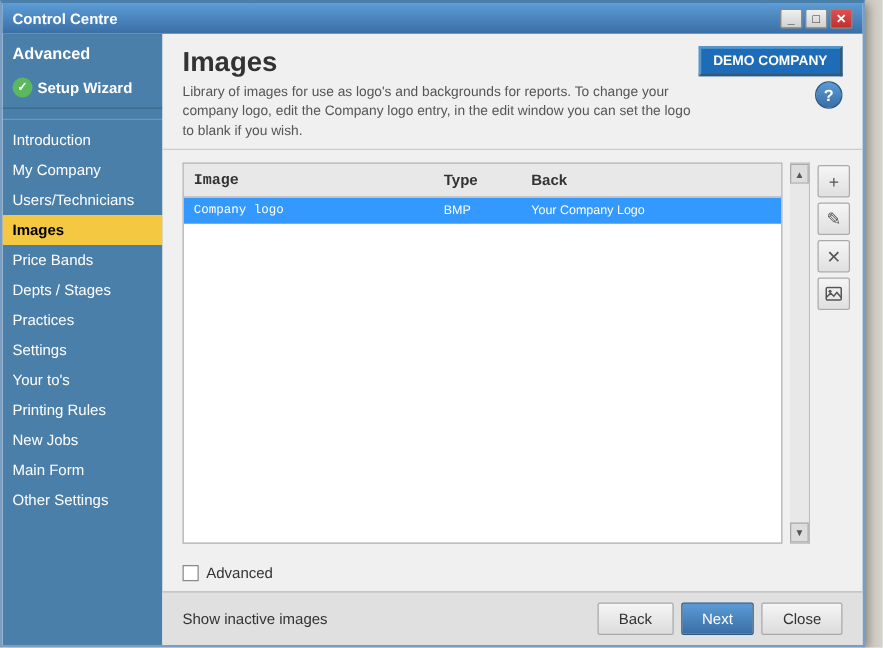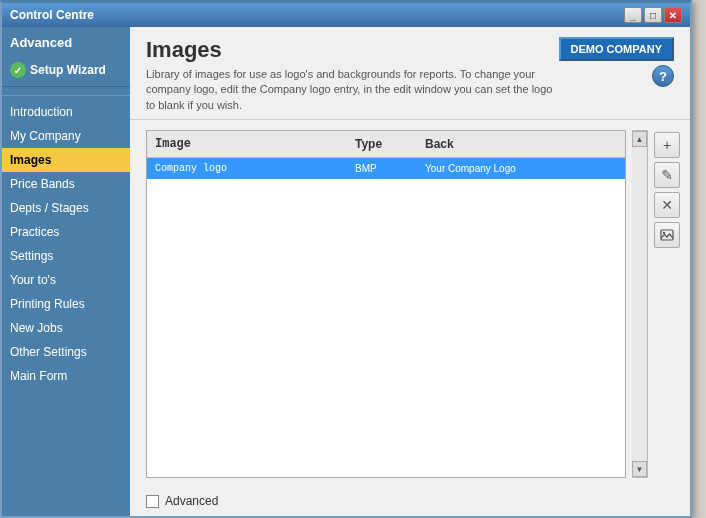--- a/index.html
+++ b/index.html
@@ -377,30 +377,31 @@
       <div class="sidebar-advanced">Advanced</div>
       <div class="setup-wizard">
         <div class="wizard-check">✓</div>
         <span>Setup Wizard</span>
       </div>
       <div class="sidebar-divider"></div>
 
       <div id="sidebar-nav">
           <div class="sidebar-item">Introduction</div>
           <div class="sidebar-item">My Company</div>
+          <div class="sidebar-item">Users/Technicians</div>
           <div class="sidebar-item active">Images</div>
           <div class="sidebar-item">Price Bands</div>
           <div class="sidebar-item">Depts / Stages</div>
           <div class="sidebar-item">Practices</div>
           <div class="sidebar-item">Settings</div>
           <div class="sidebar-item">Your to's</div>
           <div class="sidebar-item">Printing Rules</div>
           <div class="sidebar-item">New Jobs</div>
+          <div class="sidebar-item">Main Form</div>
           <div class="sidebar-item">Other Settings</div>
-          <div class="sidebar-item">Main Form</div>
         </div>
     </div>
 
     <div class="right-panel">
 
       <div class="panel-header">
         <div class="panel-title-area">
           <div class="panel-title">Images</div>
           <div class="panel-description">Library of images for use as logo's and backgrounds for reports. To change your company logo, edit the Company logo entry, in the edit window you can set the logo to blank if you wish.</div>
         </div>
@@ -448,15 +449,25 @@
         </div>
       </div>
 
       <div class="advanced-area">
         <div class="checkbox-container">
           <div class="checkbox"></div>
           <span class="checkbox-label">Advanced</span>
         </div>
       </div>
 
+      <div class="bottom-toolbar">
+        <div class="bottom-left">
+          <span class="inactive-label">Show inactive images</span>
+        </div>
+        <div class="bottom-right">
+          <button class="action-btn">Back</button>
+          <button class="action-btn btn-next">Next</button>
+          <button class="action-btn">Close</button>
+        </div>
+      </div>
     </div>
   </div>
 </div>
 
 </body></html>

